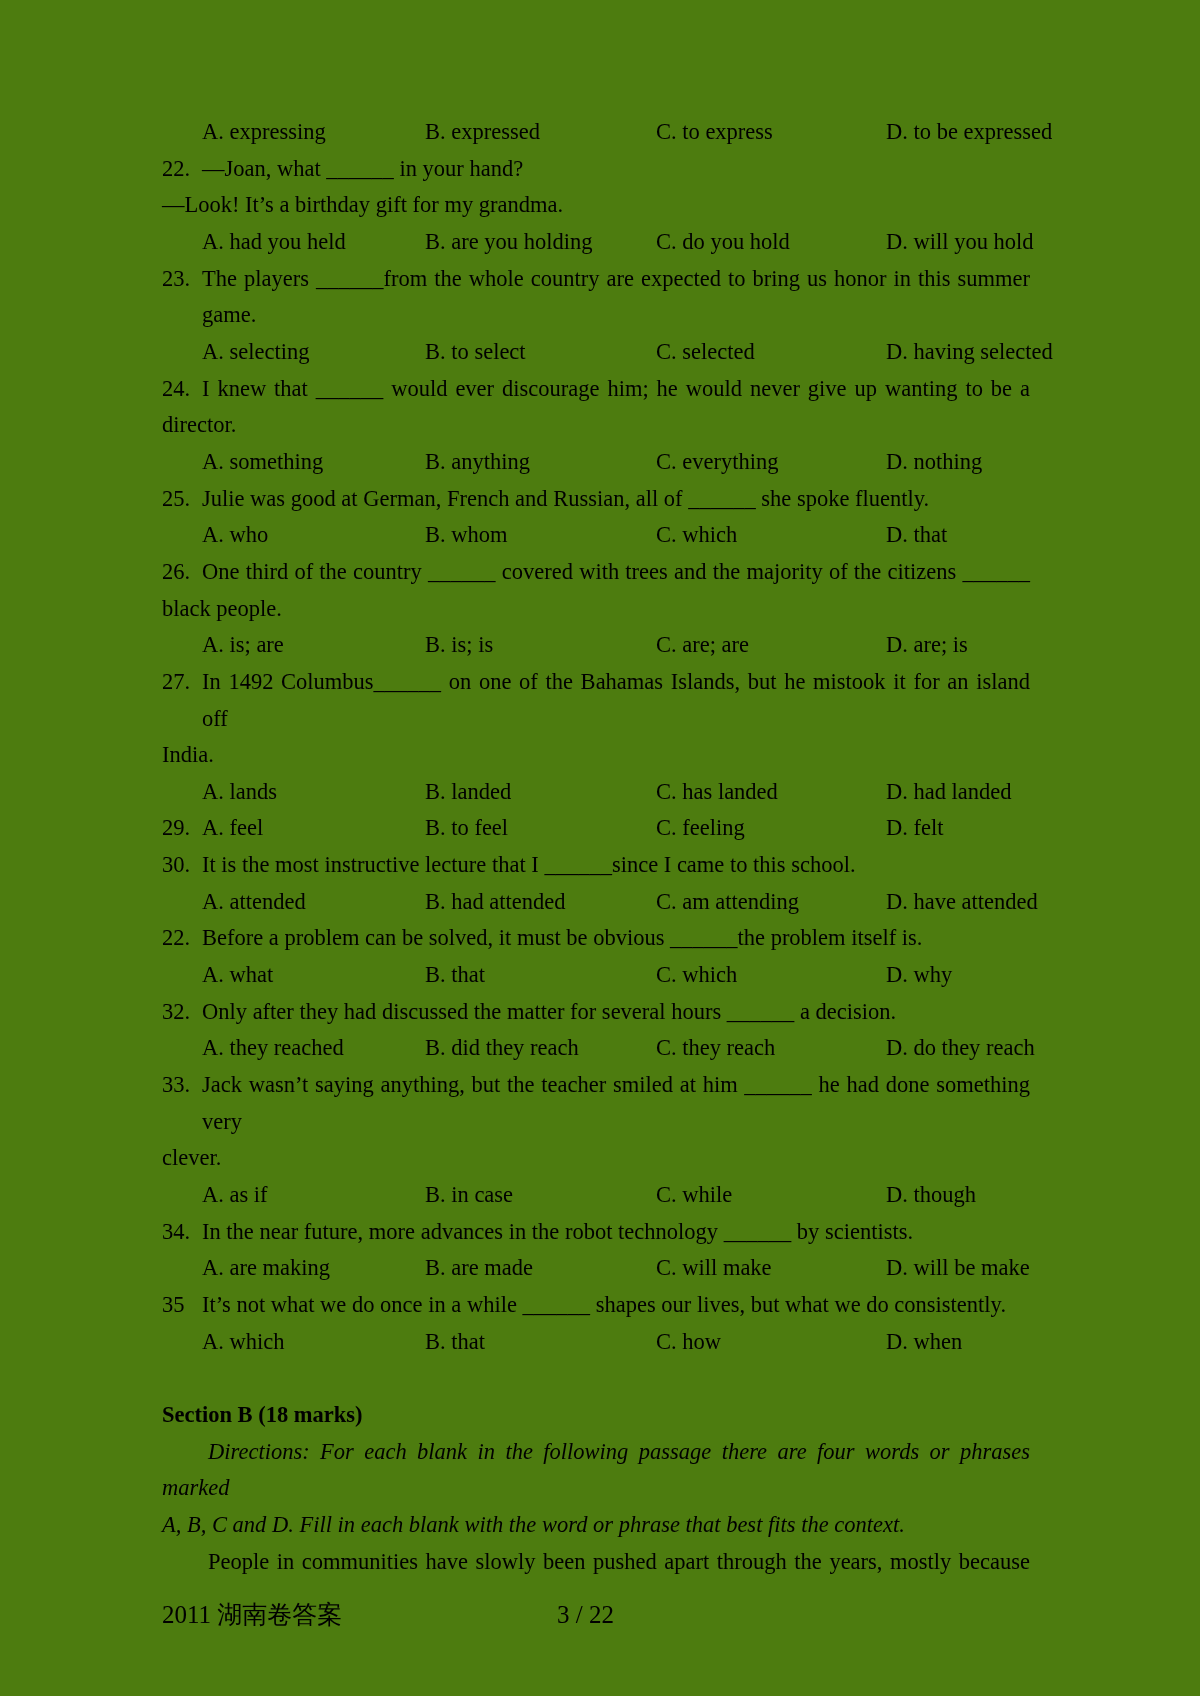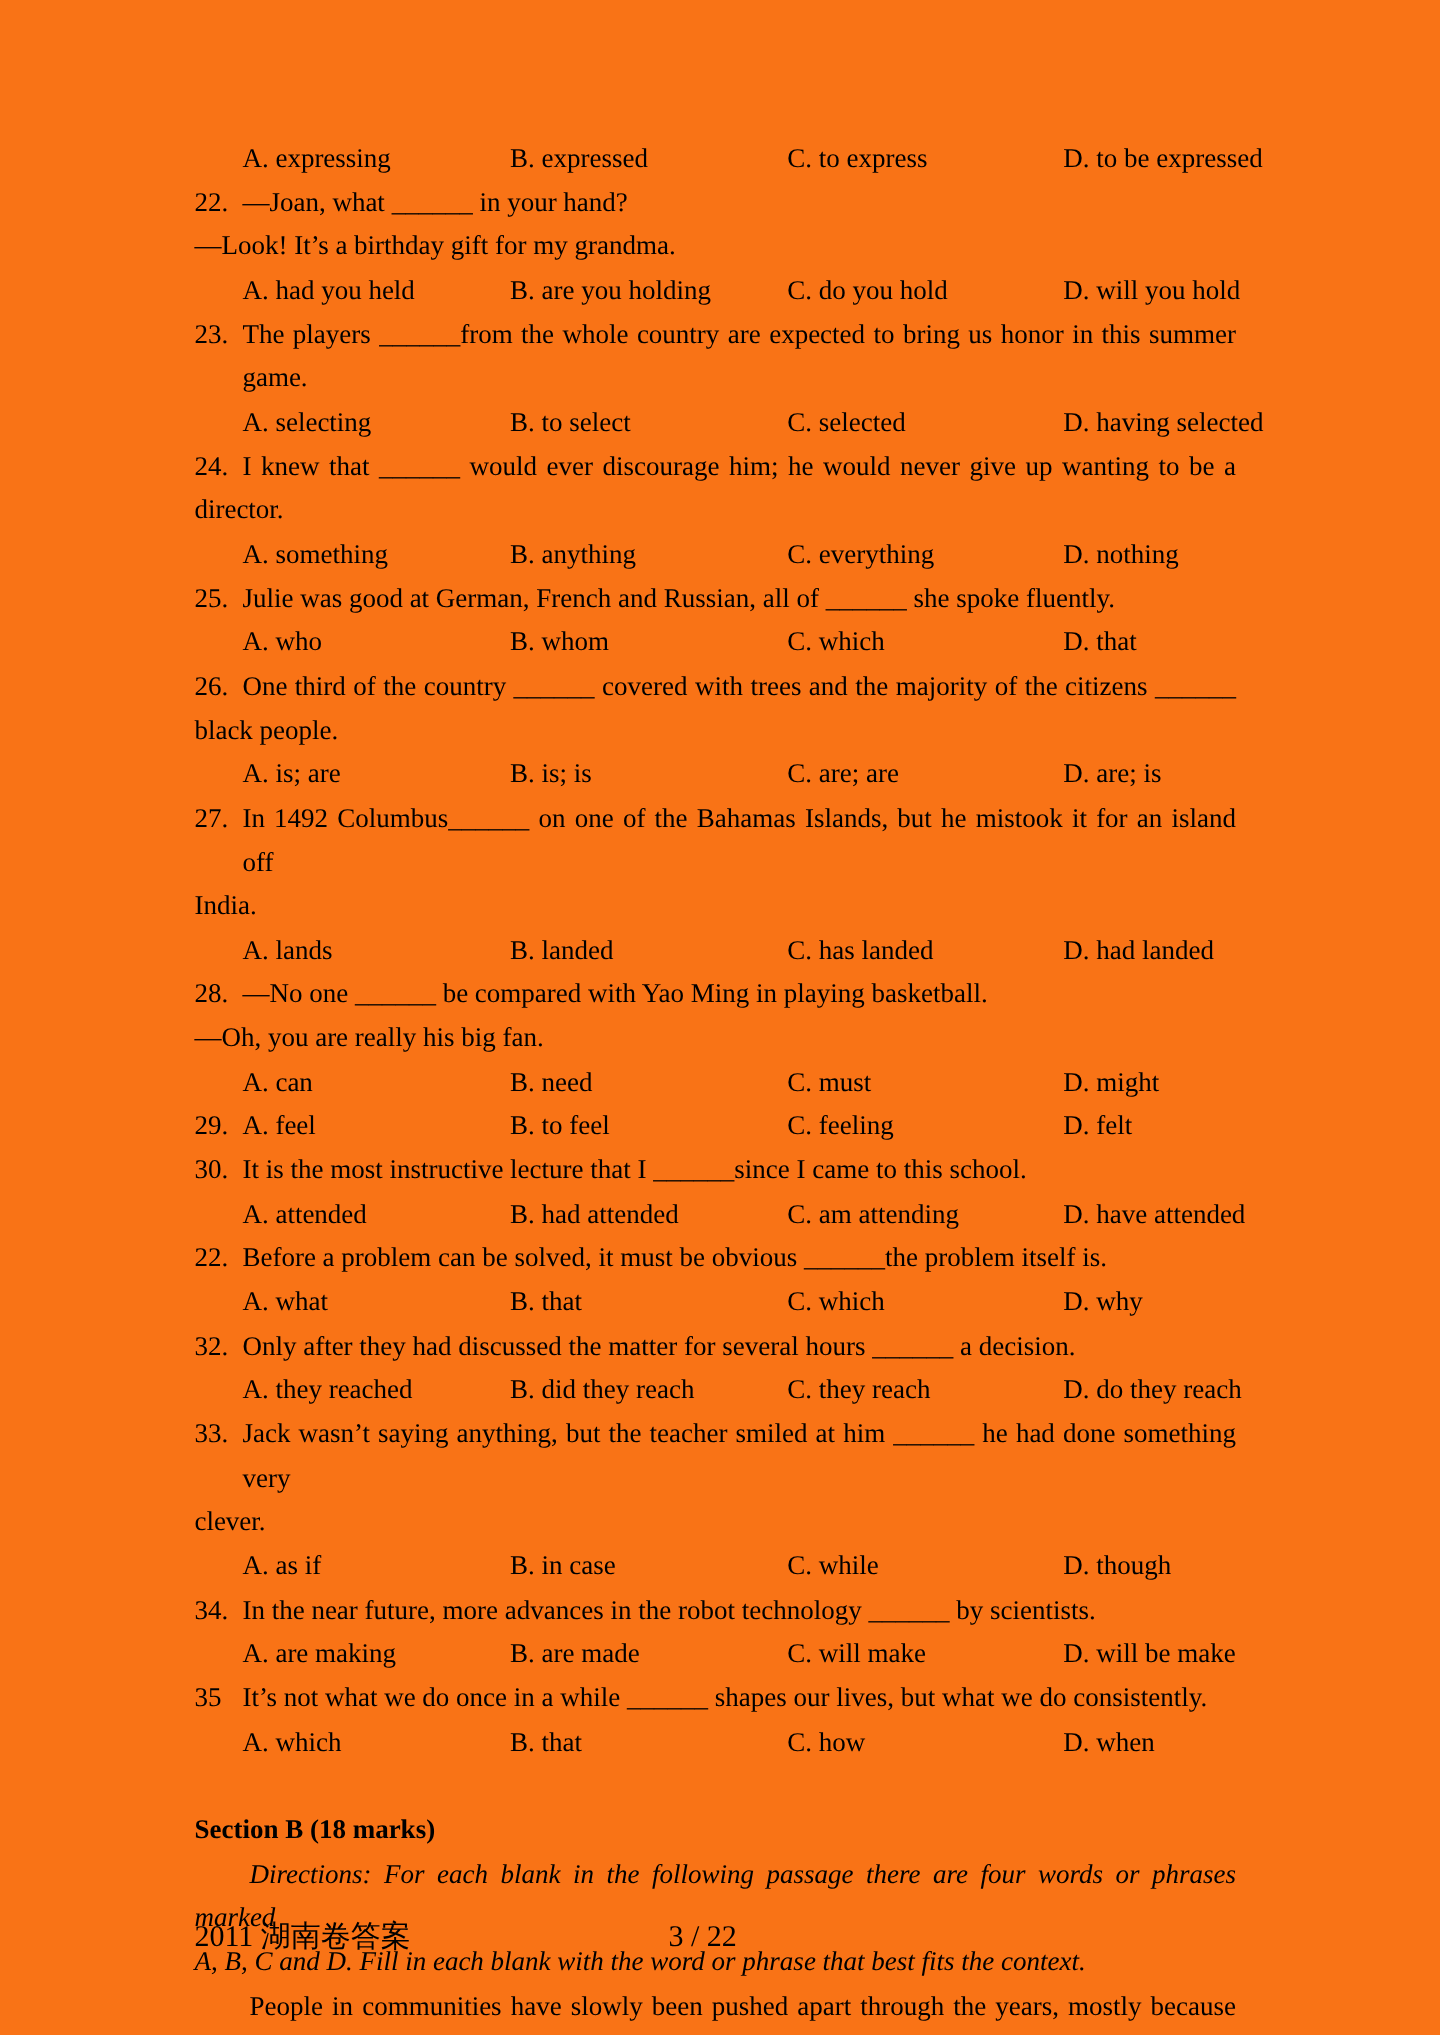--- a/index.html
+++ b/index.html
@@ -1,20 +1,20 @@
 <!DOCTYPE html>
 <html><head>
 <meta charset="utf-8">
 <style>
   html, body { margin: 0; padding: 0; background: #ffffff; }
   .page {
     position: relative;
     width: 1200px;
     height: 1696px;
-    background: #f97316;
+    background: #4d7c0f;
     color: #000000;
     font-family: "Liberation Serif", "DejaVu Serif", serif;
     font-size: 22.5px;
     overflow: hidden;
   }
   .content {
     position: absolute;
     left: 162px;
     top: 114px;
     width: 868px;
@@ -118,30 +118,20 @@
       <div class="qline justify"><span class="qnum">27.</span><span>In 1492 Columbus______ on one of the Bahamas Islands, but he mistook it for an island off</span></div>
       <div class="cont">India.</div>
       <div class="opts">
         <span>A. lands</span>
           <span>B. landed</span>
           <span>C. has landed</span>
           <span>D. had landed</span>
       </div>
     </div>
 
-    <div>
-      <div class="qline"><span class="qnum">28.</span><span>—No one ______ be compared with Yao Ming in playing basketball.</span></div>
-      <div class="cont">—Oh, you are really his big fan.</div>
-      <div class="opts">
-        <span>A. can</span>
-          <span>B. need</span>
-          <span>C. must</span>
-          <span>D. might</span>
-      </div>
-    </div>
 
     <div>
       <div class="qline"><span class="qnum">29.</span></div>
       <div class="opts">
         <span>A. feel</span>
           <span>B. to feel</span>
           <span>C. feeling</span>
           <span>D. felt</span>
       </div>
     </div>

